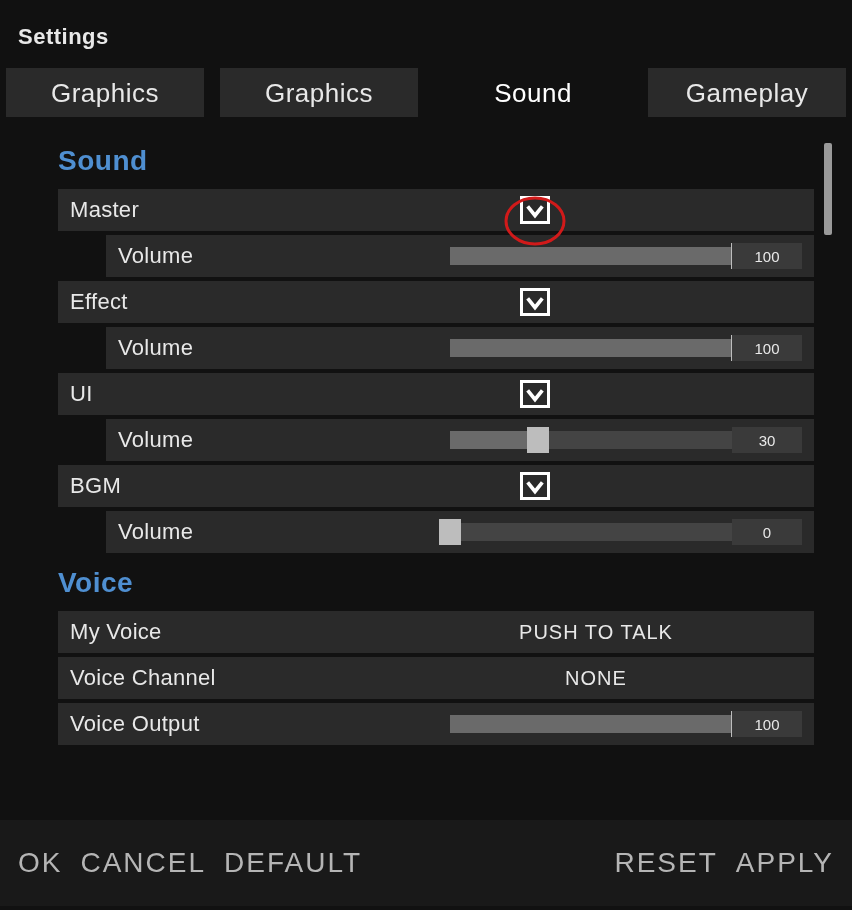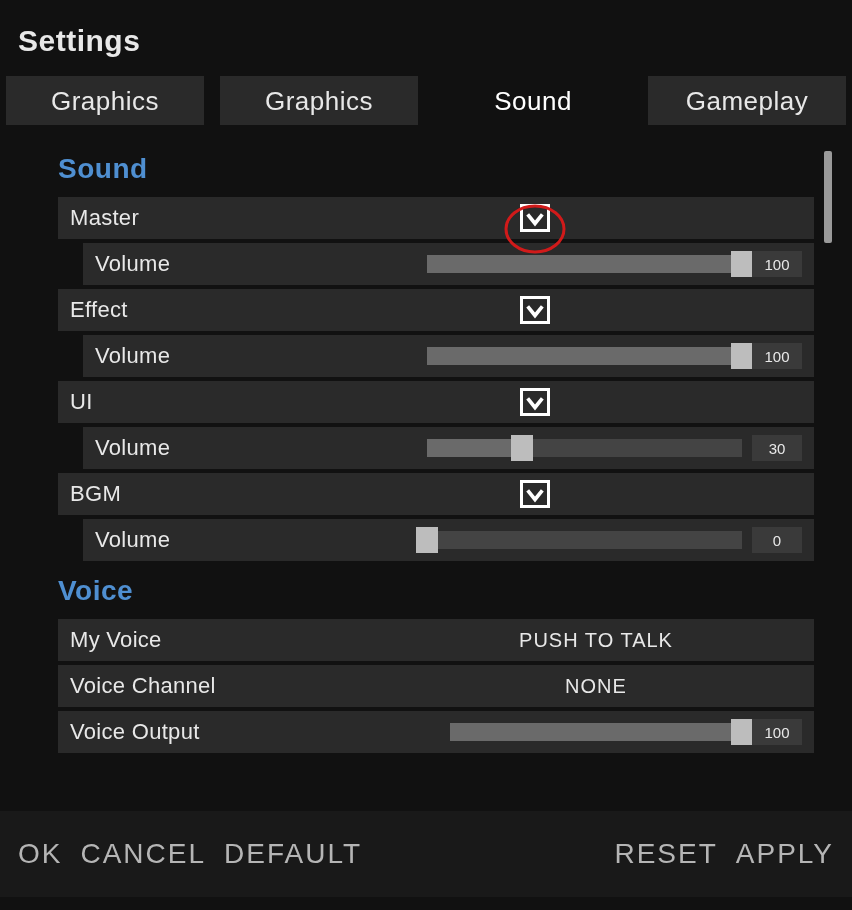--- a/index.html
+++ b/index.html
@@ -1,40 +1,40 @@
 <!DOCTYPE html>
 <html><head>
 <meta charset="utf-8">
 <style>
   * { box-sizing: border-box; margin: 0; padding: 0; }
   html, body { background:#000; width:852px; height:910px; overflow:hidden; font-family: "Arial Narrow", Arial, sans-serif; color:#e8e8e8; }
   .window { width:852px; height:910px; background:#111; position:relative; }
-  .title { font-size:30px; font-weight:600; padding:24px 21px 18px 18px; letter-spacing:0.5px; }
+  .title { font-size:22px; font-weight:600; padding:24px 21px 18px 18px; letter-spacing:0.5px; }
   .tabs { display:flex; gap:16px; padding:0 6px; }
   .tab { flex:1; background:#2a2a2a; text-align:center; font-size:26px; padding:10px 0 8px 0; letter-spacing:0.5px; cursor:pointer; }
   .tab.active { background:#111; color:#fff; }
   .content-wrap { position:relative; margin:8px 14px 0 14px; height:670px; }
   .content { height:100%; overflow:hidden; padding:10px 24px 10px 44px; }
   .scrollbar { position:absolute; right:6px; top:18px; width:8px; height:640px; }
   .scrollbar .track { width:100%; height:100%; background:#111; }
   .scrollbar .thumb { position:absolute; top:0; left:0; width:100%; height:92px; background:#9a9a9a; border-radius:2px; }
   .section-title { color:#4f8fd1; font-size:28px; font-weight:600; padding:10px 0 8px 0; letter-spacing:0.5px; }
   .row { background:#2a2a2a; margin:4px 0; height:42px; display:flex; align-items:center; padding:14px 12px; }
-  .row.sub { margin-left:25px; }
+  .row.sub { margin-left:48px; }
   .row .label { flex:0 0 320px; font-size:22px; font-weight:500; letter-spacing:0.3px; }
   .row.sub .label { flex:0 0 272px; }
   .row .value-area { flex:1; display:flex; align-items:center; position:relative; }
   .checkbox { width:30px; height:28px; border:3px solid #fff; display:flex; align-items:center; justify-content:center; cursor:pointer; position:absolute; left:130px; }
   .checkbox svg { width:22px; height:22px; display:block; }
   .slider { position:absolute; left:60px; right:60px; height:18px; background:#444; }
   .slider .fill { position:absolute; top:0; left:0; height:100%; background:#6a6a6a; }
   .slider .handle { position:absolute; top:-4px; width:22px; height:26px; background:#bdbdbd; cursor:pointer; }
-  .slider-value { position:absolute; right:0; width:50px; height:26px; background:#3a3a3a; font-size:15px; display:flex; align-items:center; justify-content:center; }
+  .slider-value { position:absolute; right:0; width:70px; height:26px; background:#3a3a3a; font-size:15px; display:flex; align-items:center; justify-content:center; }
   .dropdown-value { width:100%; text-align:center; font-size:20px; letter-spacing:1px; cursor:pointer; }
-  .footer { position:absolute; bottom:13px; left:0; right:0; height:86px; background:#191919; display:flex; align-items:center; justify-content:space-between; padding:0 18px; }
+  .footer { position:absolute; bottom:4px; left:0; right:0; height:86px; background:#191919; display:flex; align-items:center; justify-content:space-between; padding:0 18px; }
   .footer-group { display:flex; gap:18px; }
   .footer-btn { font-size:28px; letter-spacing:2px; color:#b5b5b5; cursor:pointer; }
   .annotation { position:absolute; pointer-events:none; }
   .annotation svg { overflow:visible; }
 </style>
 </head>
 <body>
 
 <div class="window">
   <div class="title">Settings</div>

